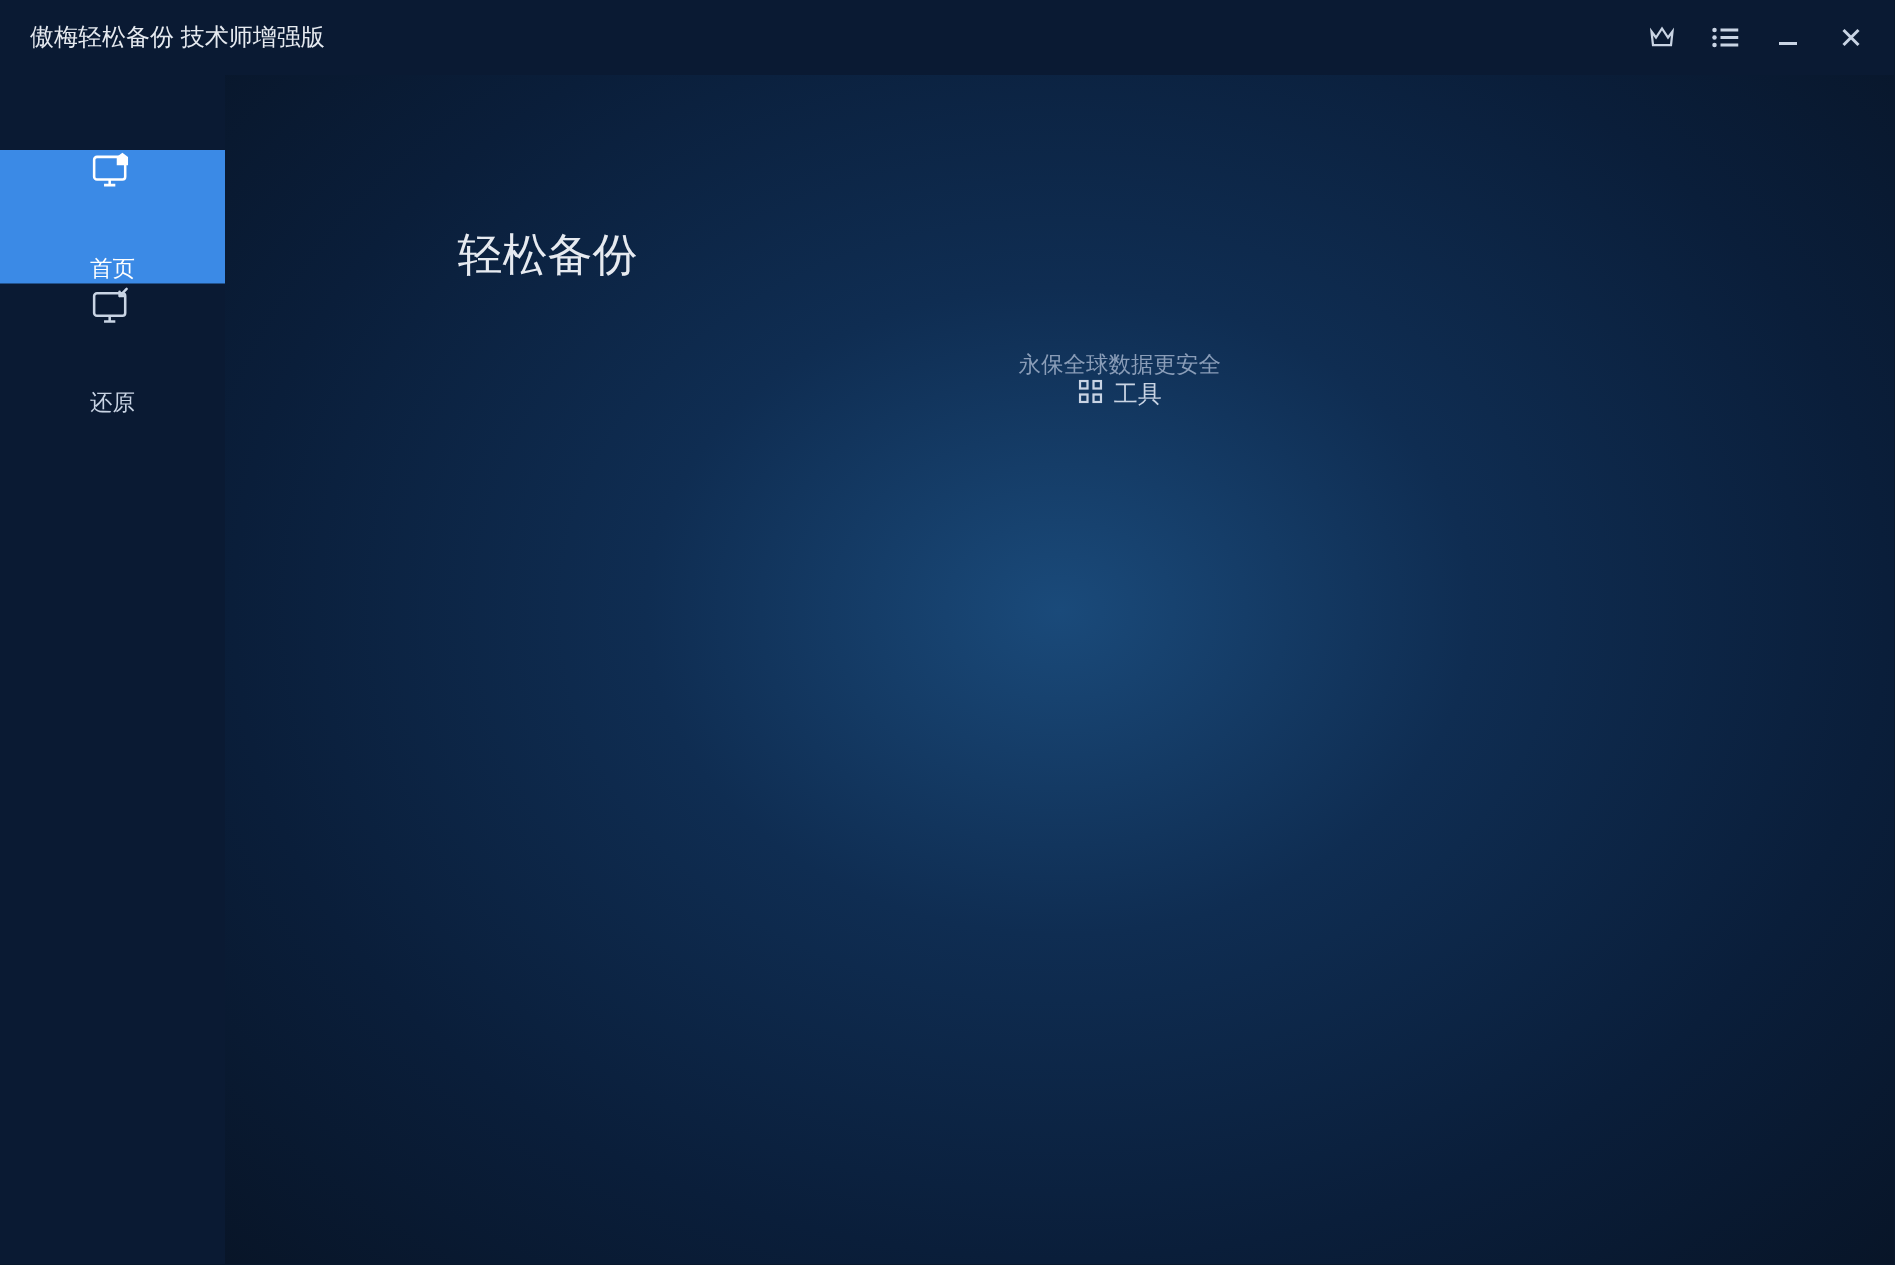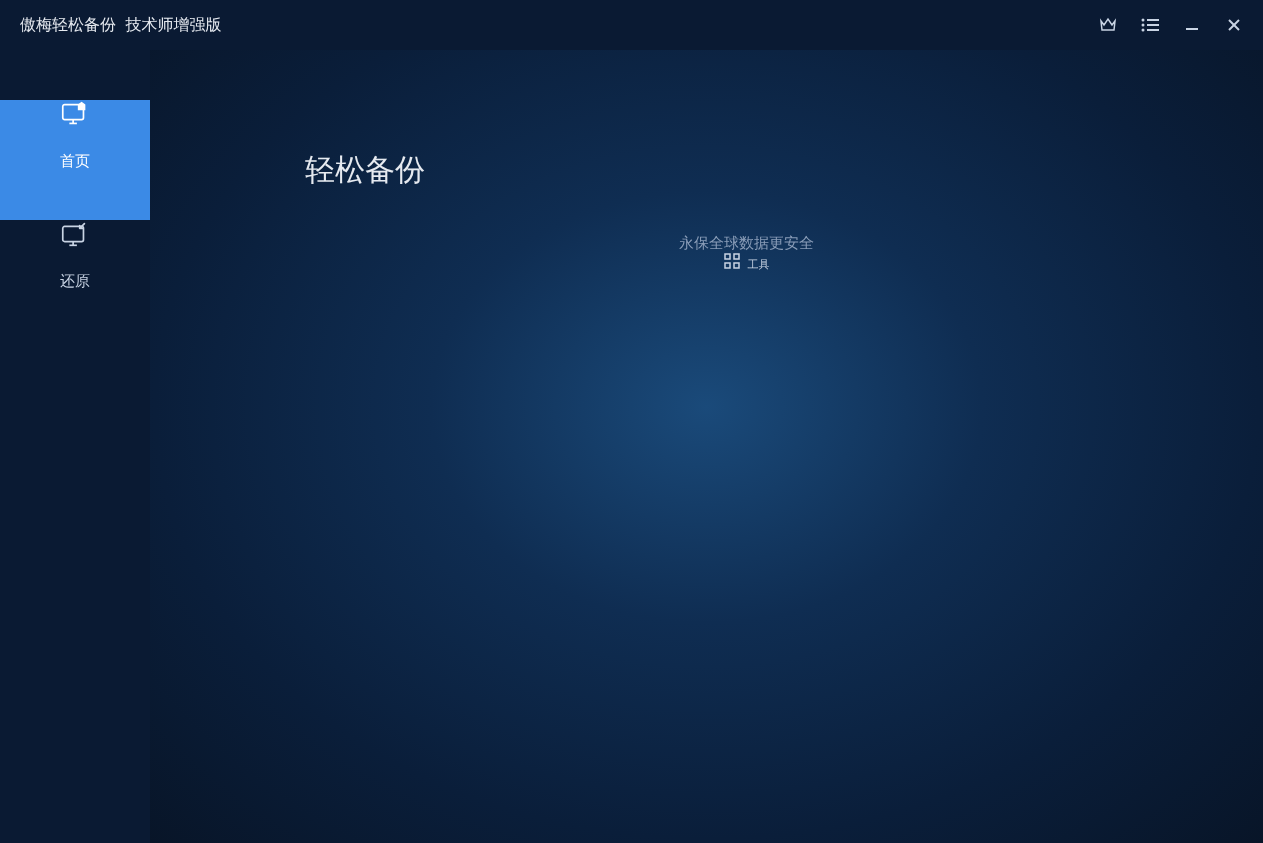--- a/index.html
+++ b/index.html
@@ -13,21 +13,20 @@
       width: 1263px;
       height: 843px;
       overflow: hidden;
     }
     .window {
       width: 1263px;
       height: 843px;
       display: flex;
       flex-direction: column;
       background: #0a1a33;
-      font-family: Liberation Mono, monospace;
     }
     .titlebar {
       height: 50px;
       display: flex;
       align-items: center;
       justify-content: space-between;
       padding: 0 20px;
       background: #0a1a33;
       color: #e6eaf0;
     }
@@ -57,26 +56,26 @@
       overflow: hidden;
     }
     .sidebar {
       width: 150px;
       background: #0a1a33;
       display: flex;
       flex-direction: column;
       padding-top: 50px;
     }
     .sidebar-item {
-      height: 120px;
-      display: flex;
-      flex-direction: column;
-      align-items: center;
-      justify-content: flex-start;
-      gap: 24px;
+      height: 89px;
+      display: flex;
+      flex-direction: column;
+      align-items: center;
+      justify-content: space-between;
+      gap: 12px;
       cursor: pointer;
       color: #c9d4e4;
     }
     .sidebar-item.active {
       background: #3b8ae6;
       color: #ffffff;
     }
     .sidebar-item .icon {
       width: 32px;
       height: 28px;
@@ -109,21 +108,21 @@
     }
     .subtitle {
       font-size: 15px;
       color: #8a9db8;
     }
     .tools-link {
       display: flex;
       align-items: flex-end;
       gap: 8px;
       color: #c9d4e4;
-      font-size: 11px;
+      font-size: 16px;
       cursor: pointer;
     }
     .cards-row {
       display: flex;
       gap: 54px;
     }
     .card {
       width: 376px;
       height: 376px;
       background: rgba(13, 40, 70, 0.55);

